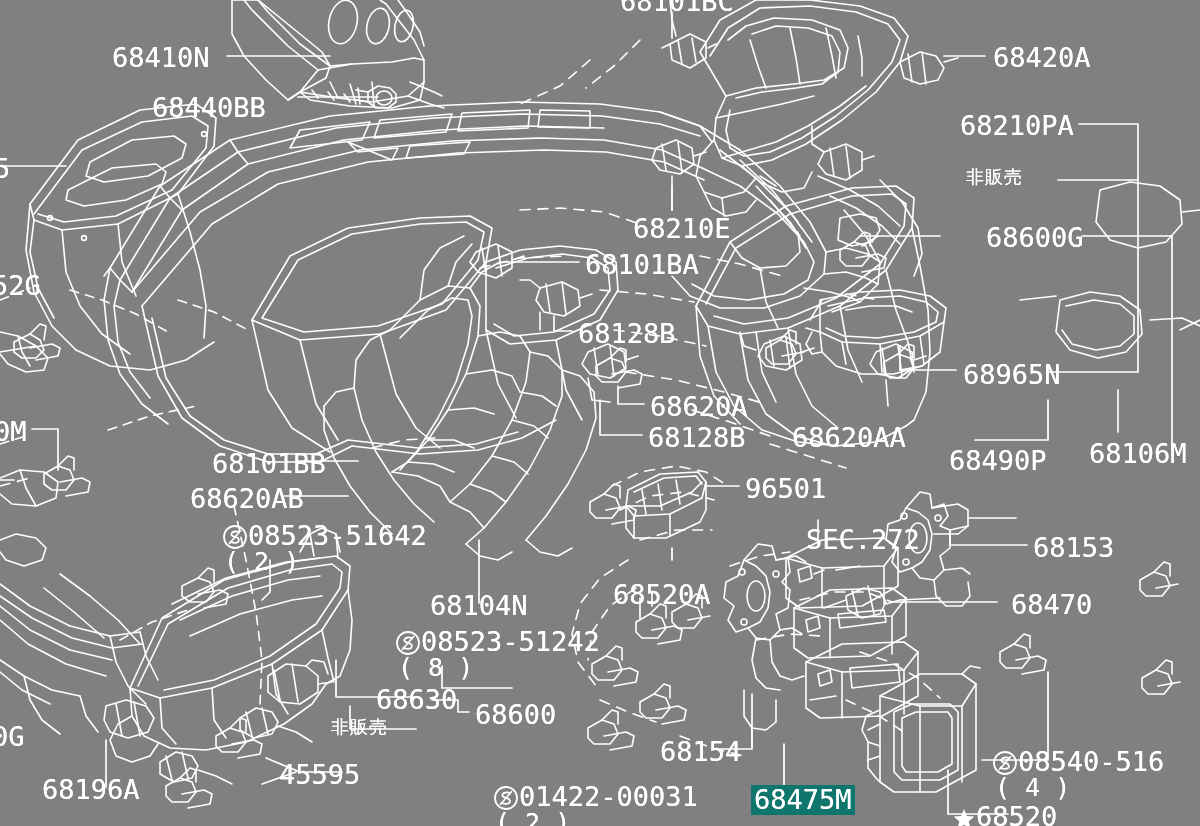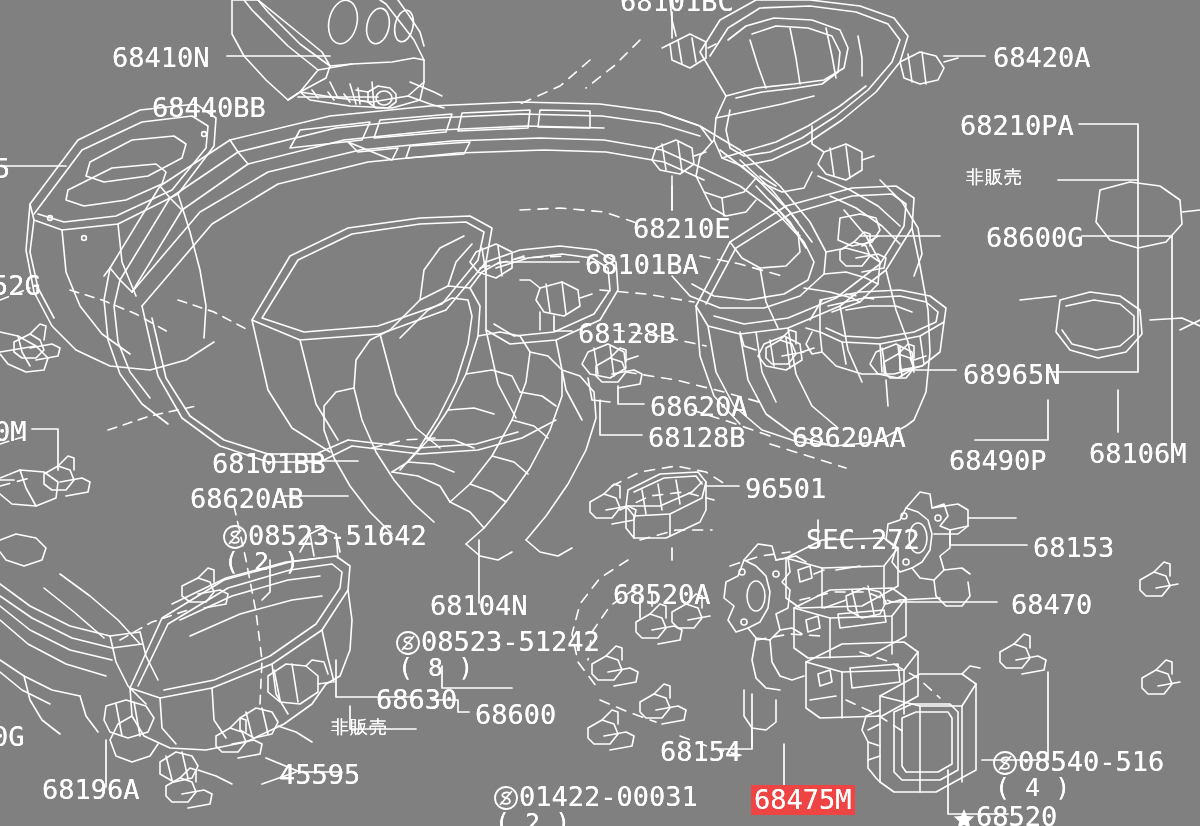--- a/index.html
+++ b/index.html
@@ -18,21 +18,21 @@
     font-size:27px;
     line-height:1;
     letter-spacing:0px;
     white-space:pre;
     font-weight:400;
     text-shadow:0 0 0.4px #fff;
   }
   .lbl.jp{font-family:"DejaVu Sans","Liberation Sans",sans-serif;font-size:18px;letter-spacing:1px;}
   .lbl.qty{font-size:25px;}
   .lbl.hl{
-    background:#ef4444;
+    background:#0f766e;
     color:#ffffff;
     padding:1px 3px 2px 3px;
   }
   .lbl .pfx{display:inline-block;}
 </style>
 </head>
 <body>
 
 <div id="diagram-root">
 

